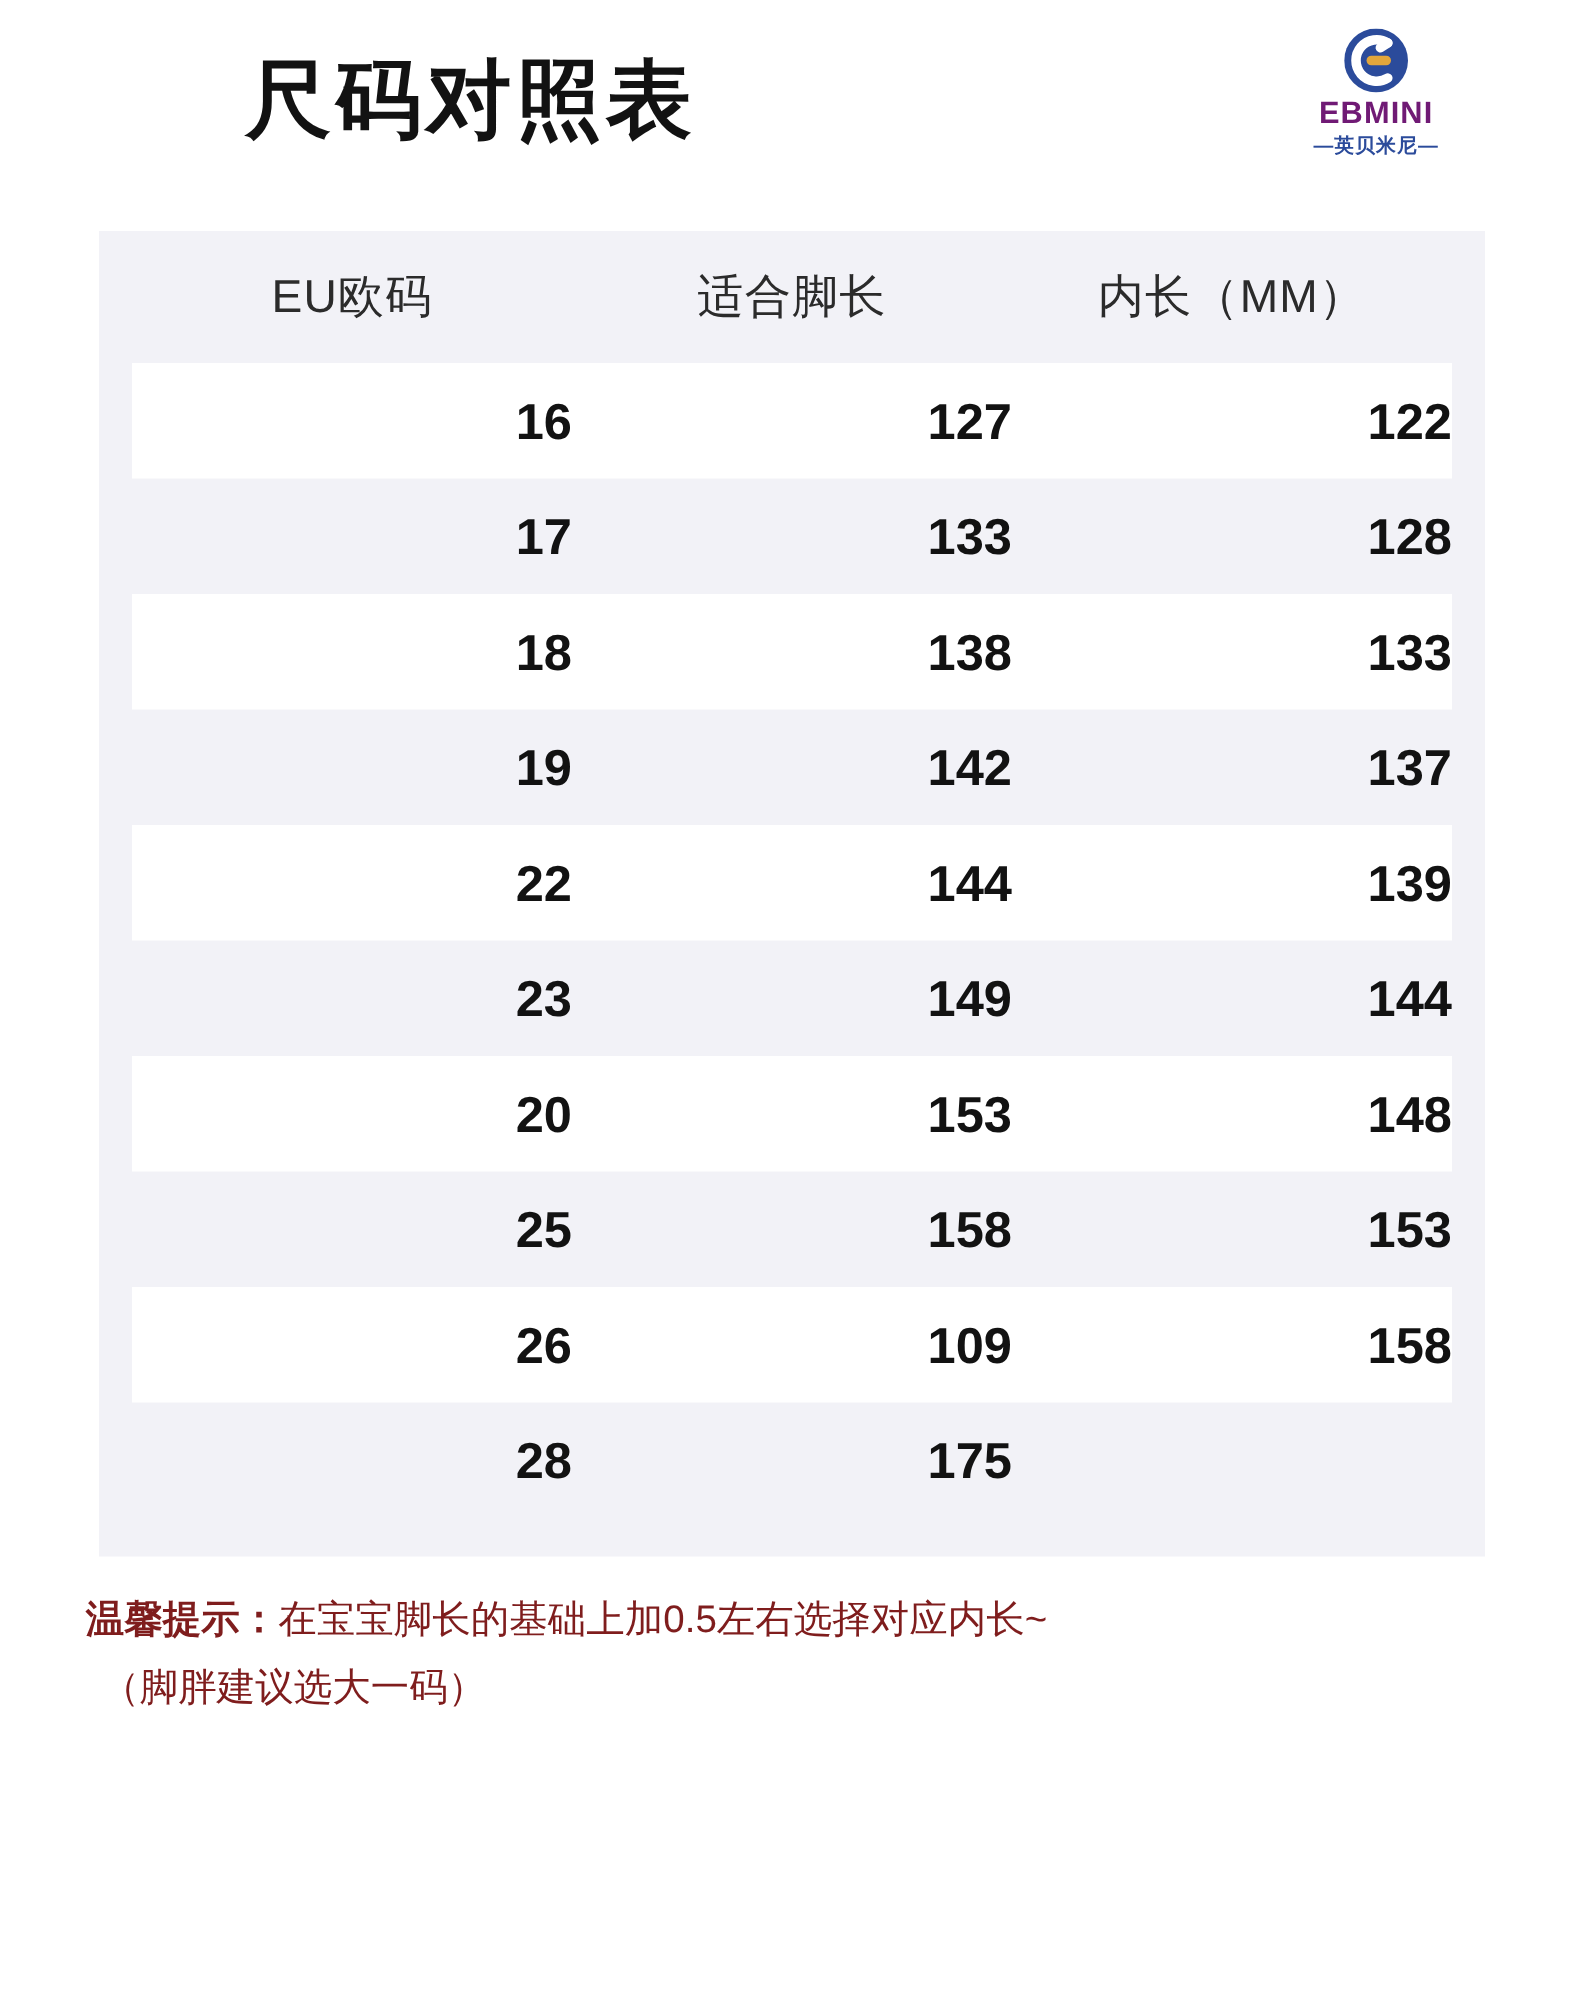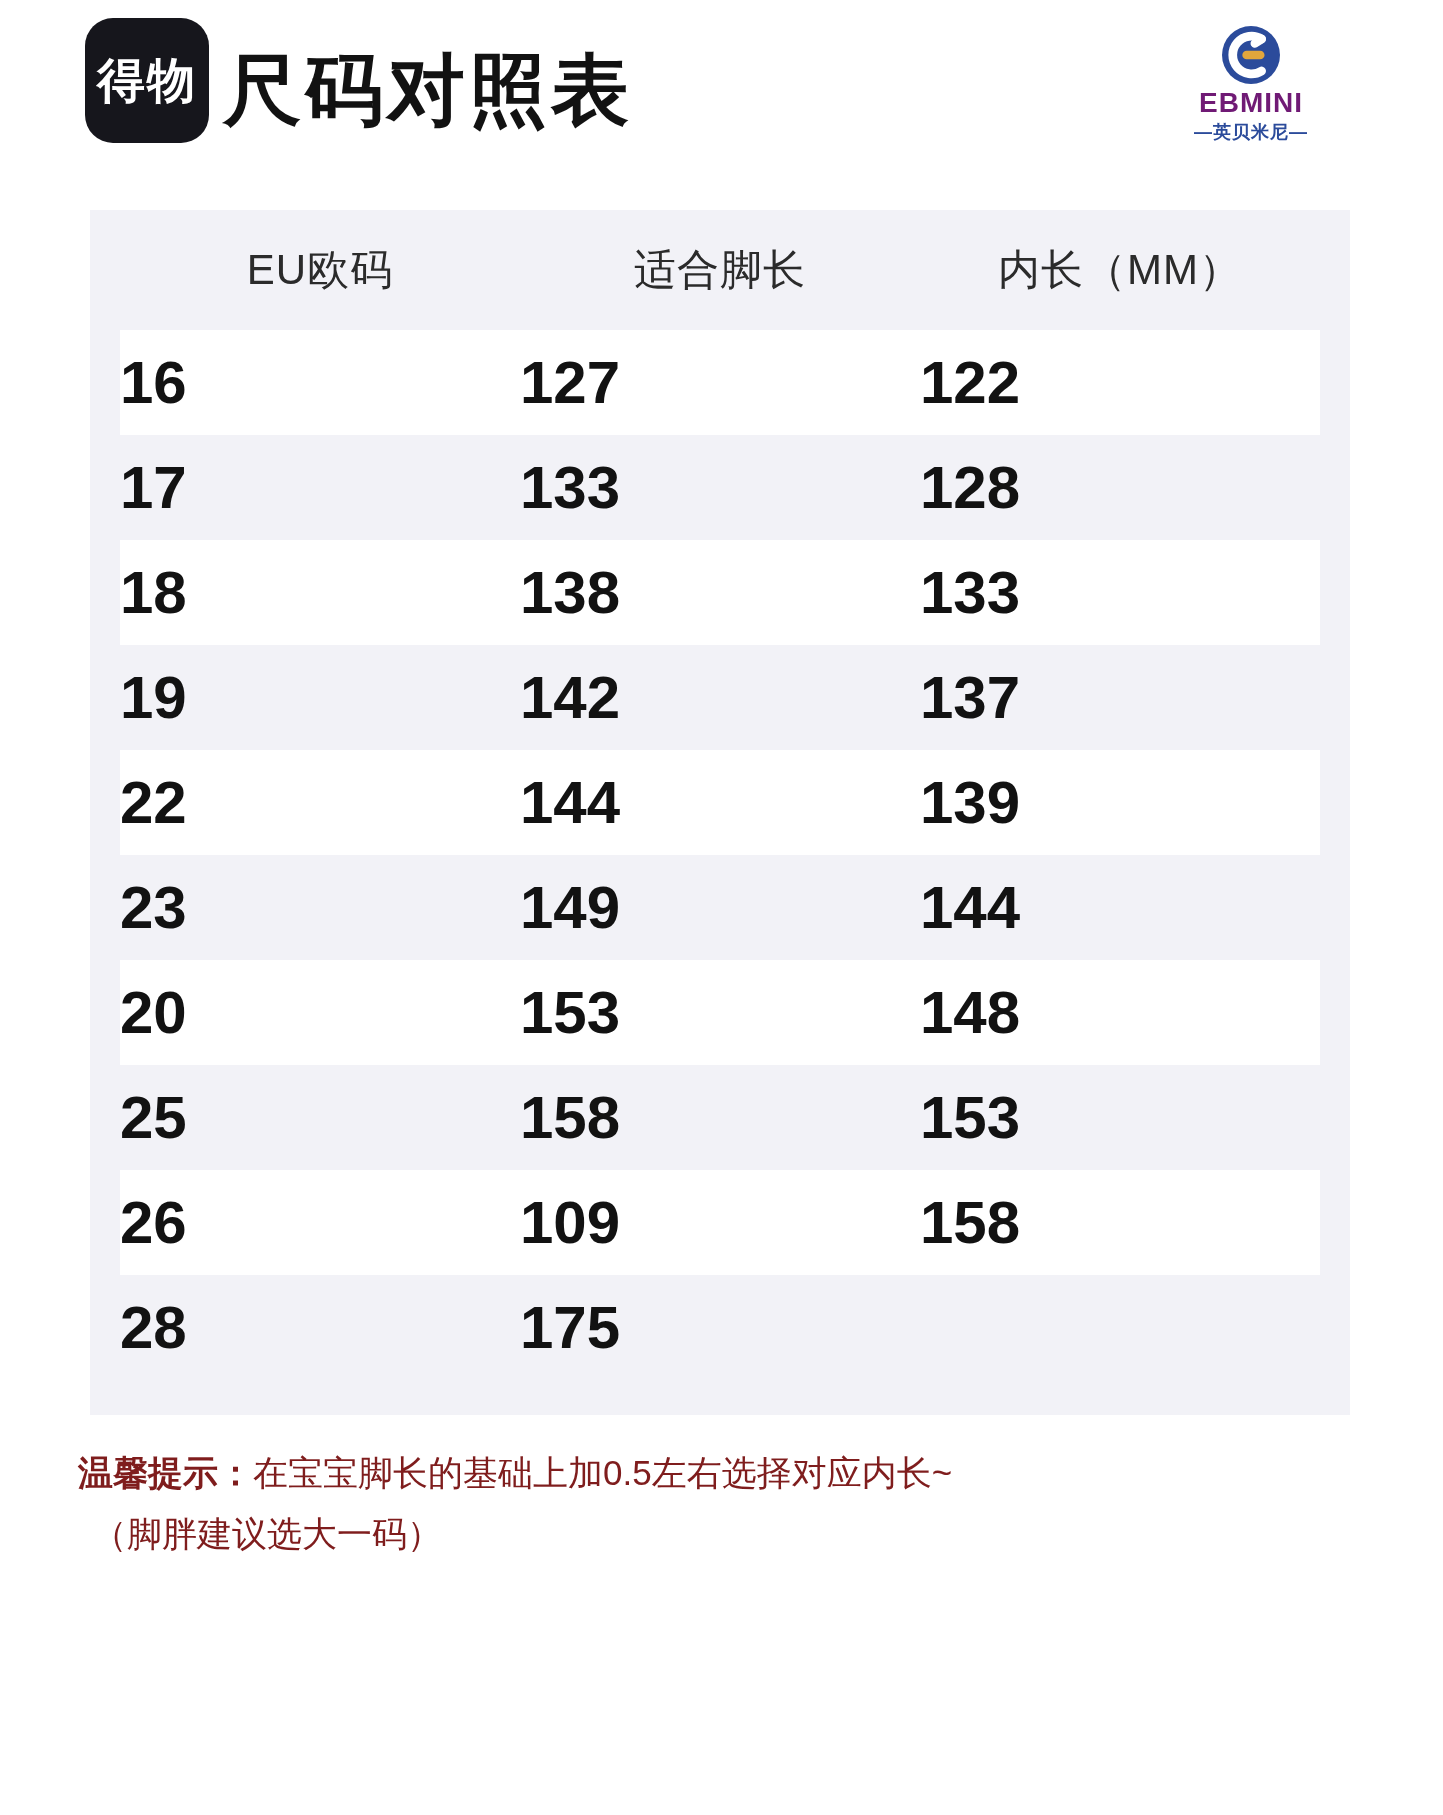--- a/index.html
+++ b/index.html
@@ -52,36 +52,33 @@
     width: 33.3333%; text-align: center;
     font-size: 42px; font-weight: 400; color: #2b2b2b;
     letter-spacing: 1px;
   }
   .rows .row {
     height: 105px;
     display: flex; align-items: center;
   }
   .rows div.row:nth-of-type(odd) { background: #ffffff; }
   .rows .cell {
-    width: 33.3333%; text-align: left;
-    font-size: 60px; font-weight: 700; color: #121212;
+    width: 33.3333%; text-align: right;
+    font-size: 46px; font-weight: 700; color: #121212;
   }
 
   
   .note { margin: 36px 60px 0 78px; font-size: 35px; line-height: 1.25; color: #7f1d1d; }
   .note .note-label { font-weight: 800; }
   .note .note-line2 { margin-top: 17px; padding-left: 14px; }
 </style>
 </head>
 <body>
 
 <div class="page-header">
-  <div class="dewu-logo">
-    <span>得物</span>
-  </div>
   <div class="page-title">尺码对照表</div>
 
   <div class="ebmini">
     <svg class="ebmini-circle" viewBox="0 0 60 60">
       <circle cx="30" cy="30" r="30" fill="#2b4b9b"></circle>
       <path d="M 41 13.5 A 19.5 19.5 0 1 0 41 46.5" stroke="#ffffff" stroke-width="9" fill="none" stroke-linecap="round"></path>
       <path d="M 41 13.5 L 34 18" stroke="#ffffff" stroke-width="9" fill="none" stroke-linecap="round"></path>
       <rect x="21" y="25.5" width="23" height="9" rx="4.5" fill="#e2a63c"></rect>
     </svg>
     <div class="ebmini-name" style="color:#701a75;">EBMINI</div>

